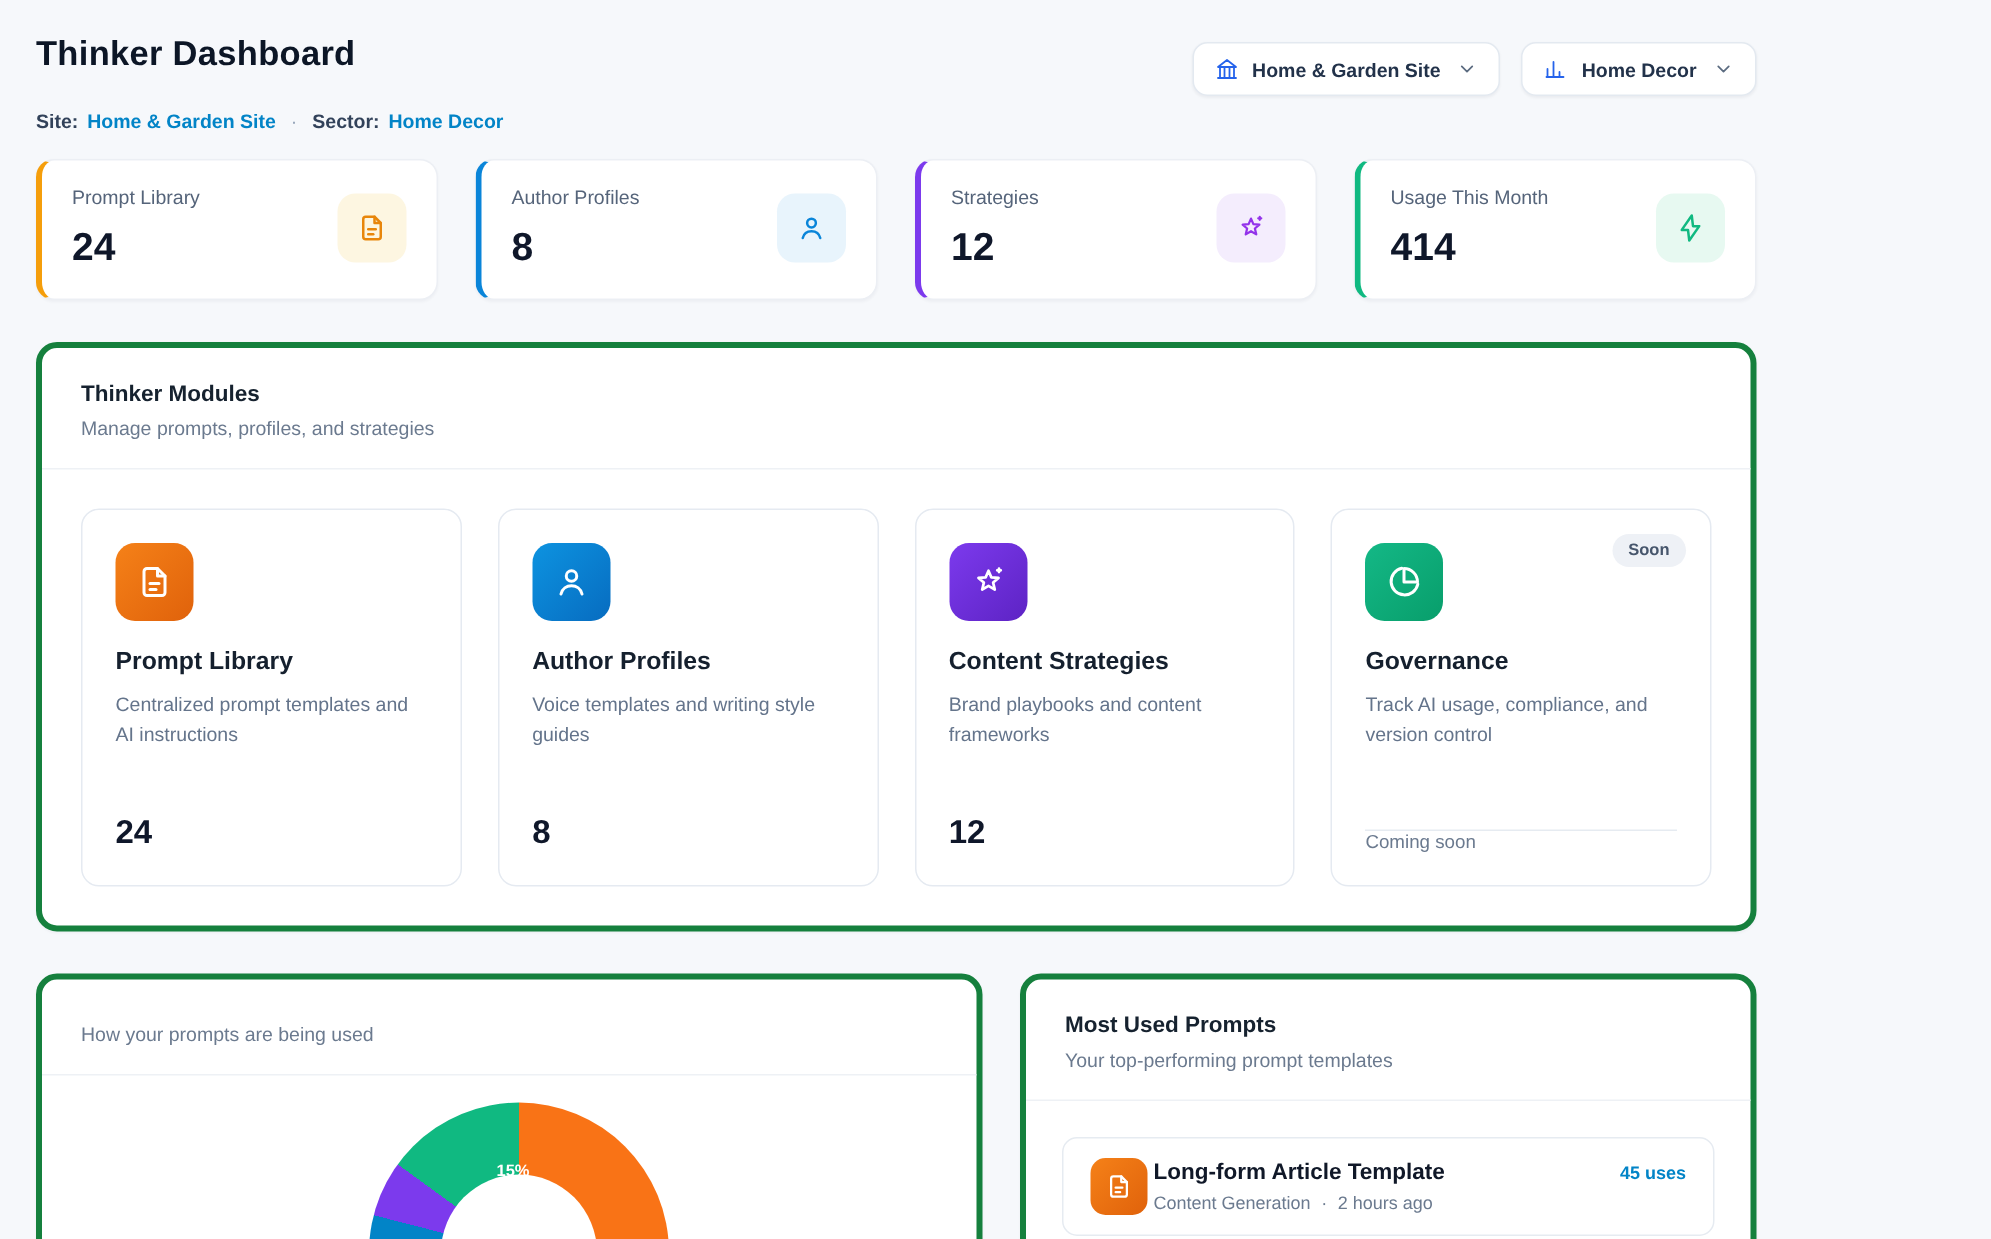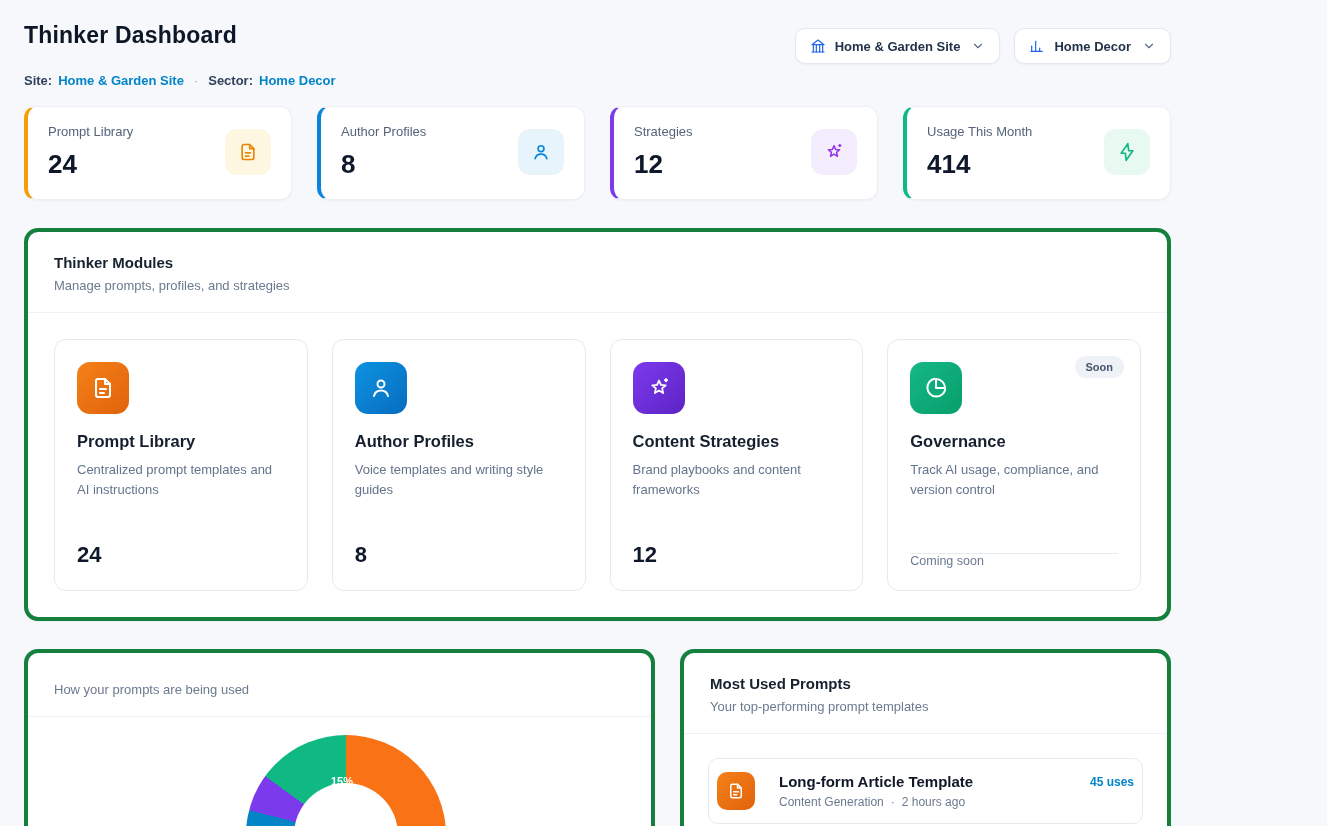--- a/index.html
+++ b/index.html
@@ -57,22 +57,22 @@
   .gov-footer { margin-top:auto; border-top:1px solid #e6ebf1; padding-top:0; font-size:12.5px; color:#6b7a8f; }
 
   
   .bottom-grid { display:grid; grid-template-columns:631px 1fr; gap:25px; margin-top:28px; }
   .bottom-card { min-height:430px; }
   .donut-wrap { padding:18px 26px; }
   .donut { width:200px; height:200px; border-radius:50%; position:relative; margin-left:192px; }
   .donut::after { content:""; position:absolute; inset:48px; background:#fff; border-radius:50%; }
   .donut-label { position:absolute; left:42px; top:40px; color:#fff; font-size:11px; font-weight:700; z-index:2;margin-left:43px; }
 
-  .prompt-item { margin:24px; display:flex; align-items:center; gap:24px; border:1px solid #e6ebf1;
-    border-radius:10px; padding:13px 8px; background:#fff; cursor:pointer; }
+  .prompt-item { margin:24px; display:flex; align-items:center; gap:4px; border:1px solid #e6ebf1;
+    border-radius:10px; padding:13px 18px; background:#fff; cursor:pointer; }
   .prompt-icon { width:38px; height:38px; border-radius:10px; background:linear-gradient(135deg,#f58118,#e0620b);
     color:#fff; display:flex; align-items:center; justify-content:center; flex:none; }
   .prompt-title { font-size:15px; font-weight:800; color:#101828; }
   .prompt-meta { font-size:12px; color:#6b7a8f; margin-top:5px; display:flex; align-items:center; gap:7px; }
   .prompt-uses { margin-left:auto; align-self:flex-start; margin-top:3px; color:#0284c7; font-weight:700; font-size:12px; }
 </style>
 </head>
 <body>
 
 <div class="page">

